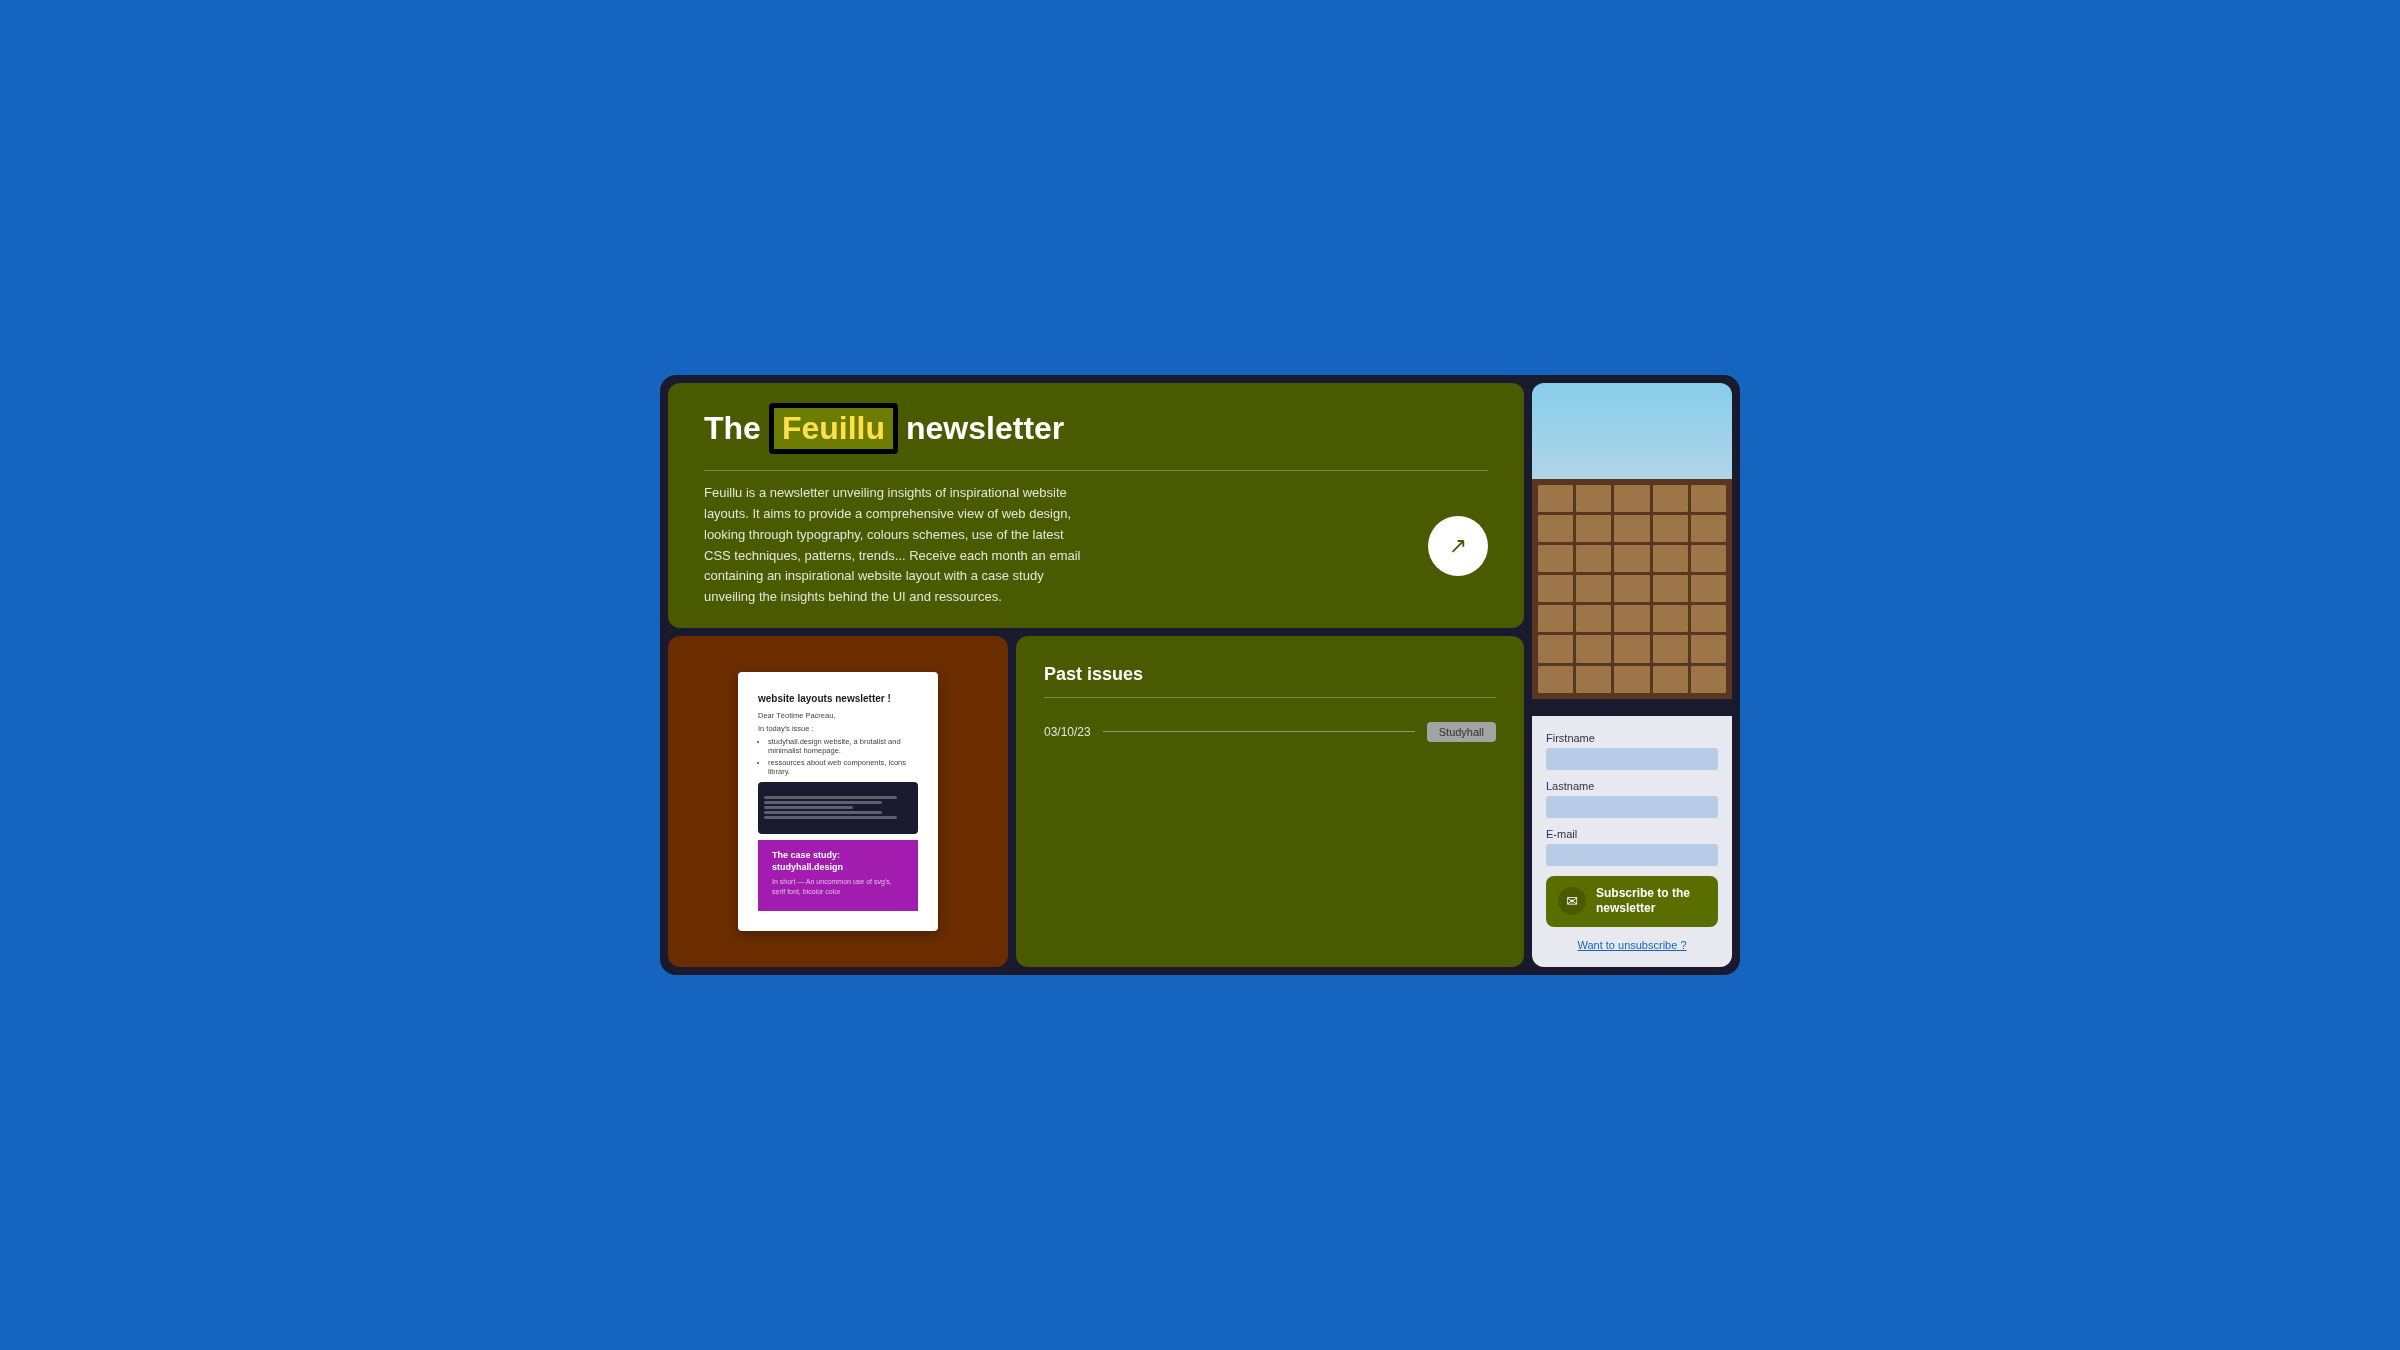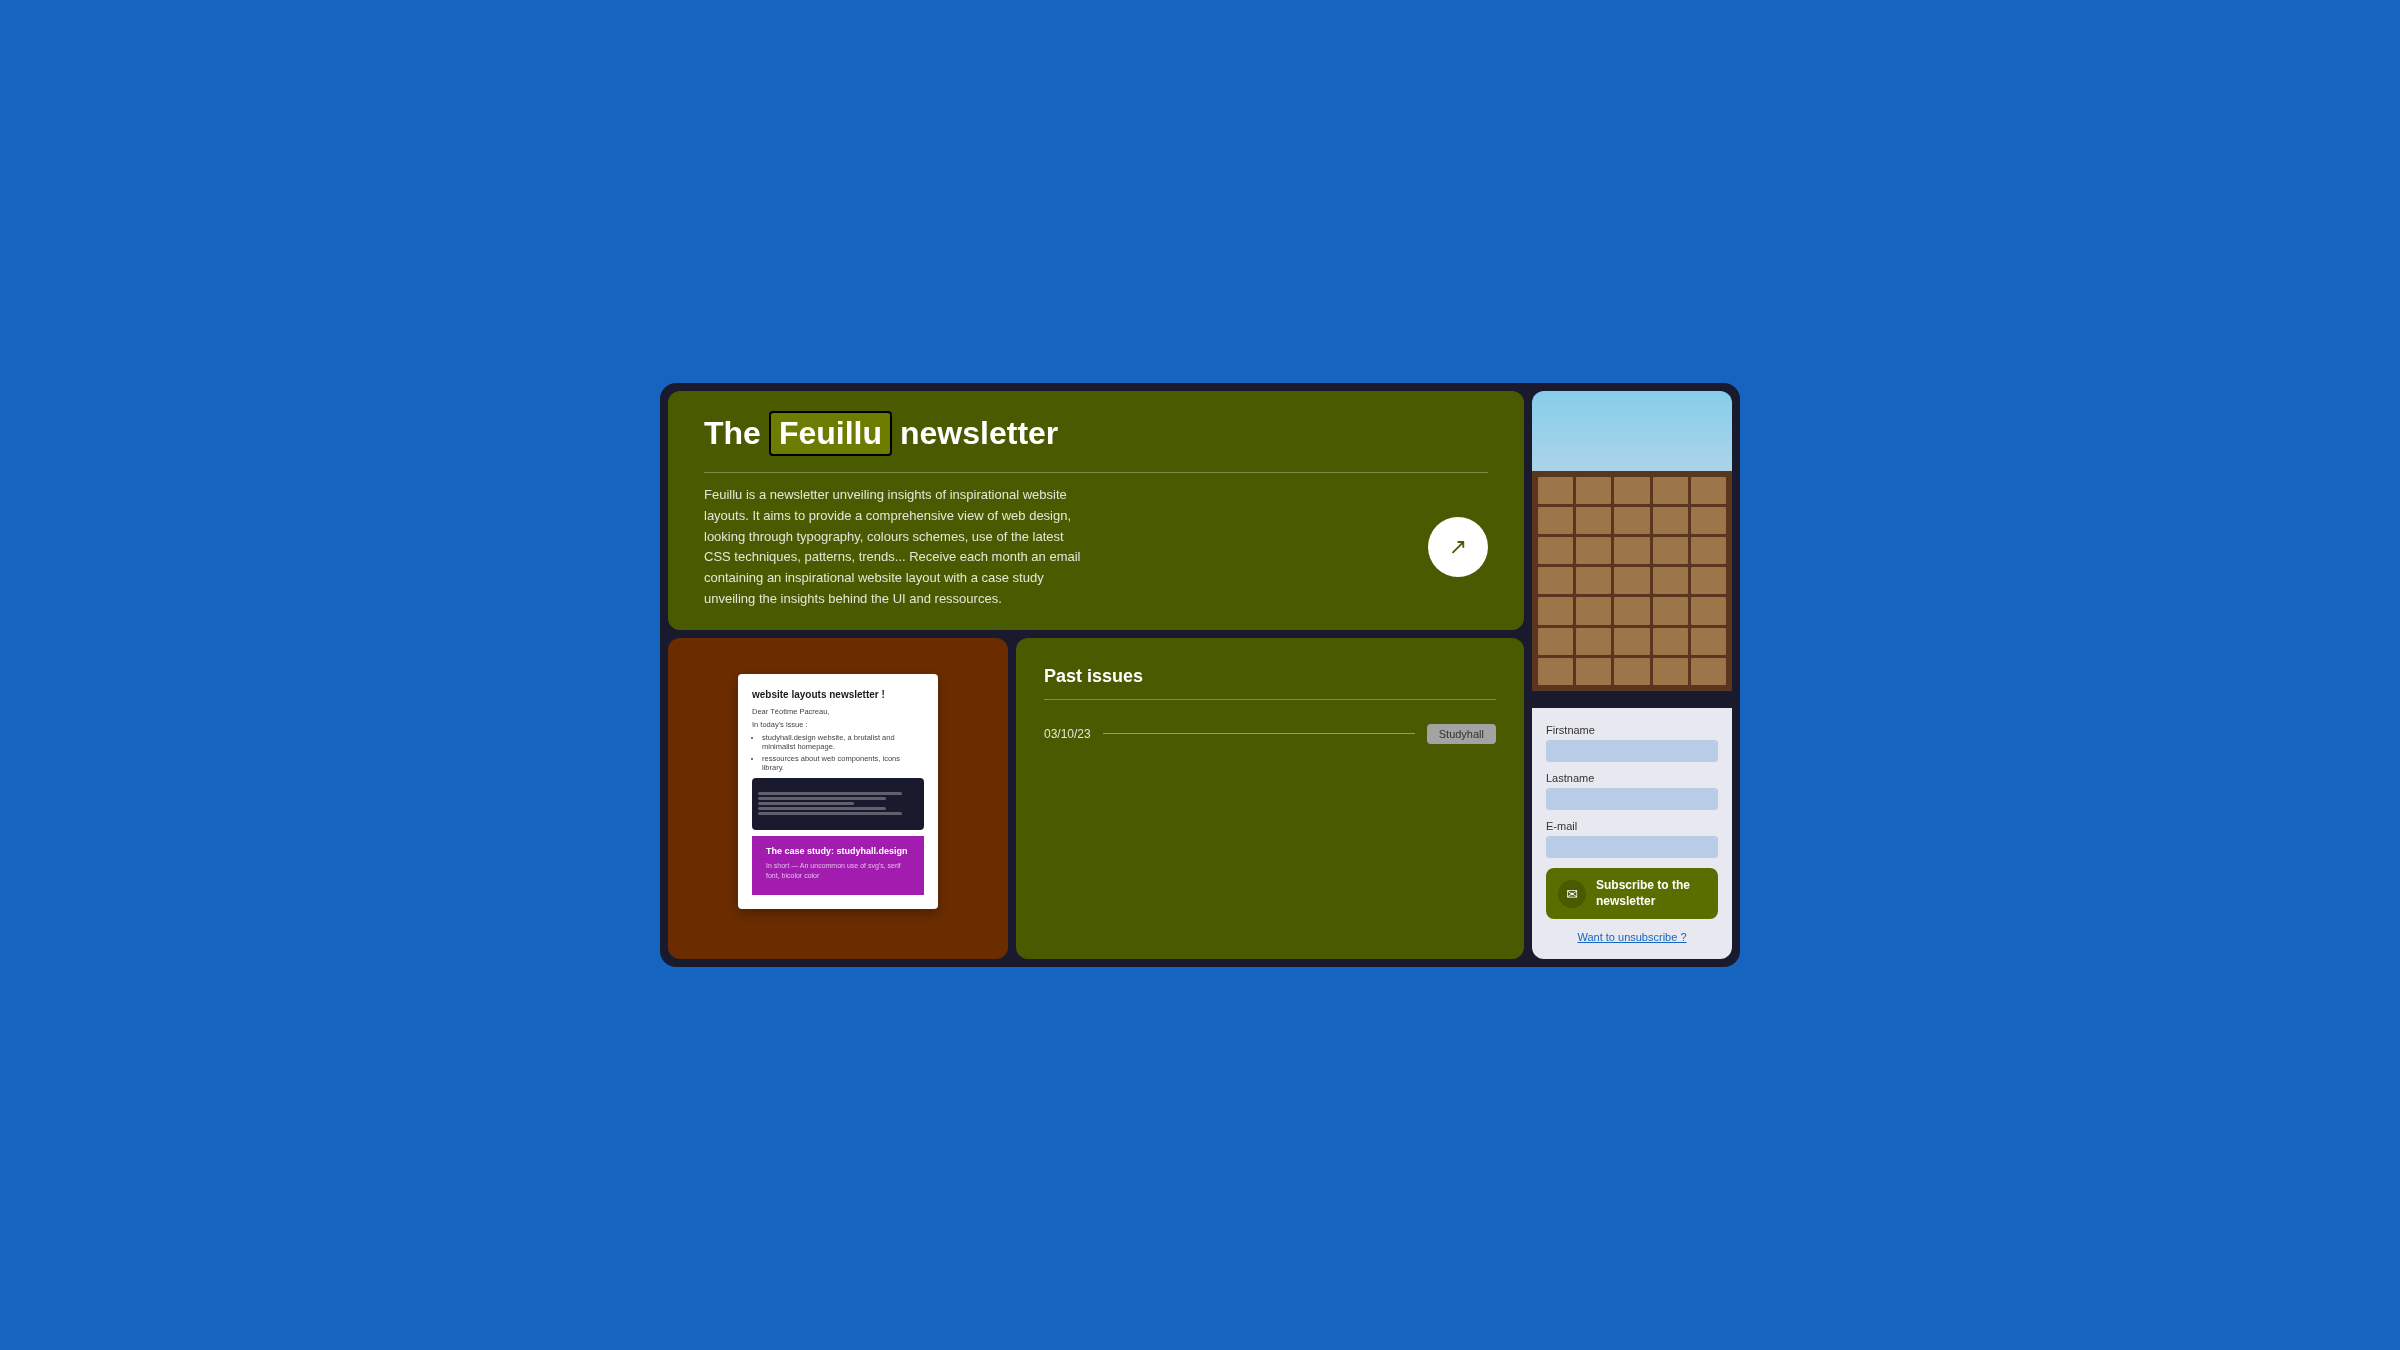--- a/index.html
+++ b/index.html
@@ -41,24 +41,24 @@
       font-size: 32px;
       font-weight: bold;
       margin-bottom: 16px;
       display: flex;
       align-items: center;
       gap: 8px;
     }
 
     .brand-highlight {
       background: #6b7c00;
-      border: 2px solid #000000;
+      border: 5px solid #000000;
       border-radius: 4px;
       padding: 2px 8px;
-      color: #ffffff;
+      color: #fde047;
       font-weight: 900;
     }
 
     .header-divider {
       border: none;
       border-top: 1px solid rgba(255,255,255,0.3);
       margin: 12px 0;
     }
 
     .header-body {
@@ -105,21 +105,21 @@
       flex-shrink: 0;
       overflow: hidden;
       position: relative;
     }
 
     .newsletter-inner {
       background: white;
       margin: 36px auto;
       width: 200px;
       border-radius: 4px;
-      padding: 14px;
+      padding: 20px;
       font-size: 8px;
       color: #333;
       box-shadow: 0 4px 12px rgba(0,0,0,0.3);
     }
 
     .newsletter-inner h3 {
       font-size: 10px;
       font-weight: 900;
       color: #1a1a1a;
       margin-bottom: 6px;

